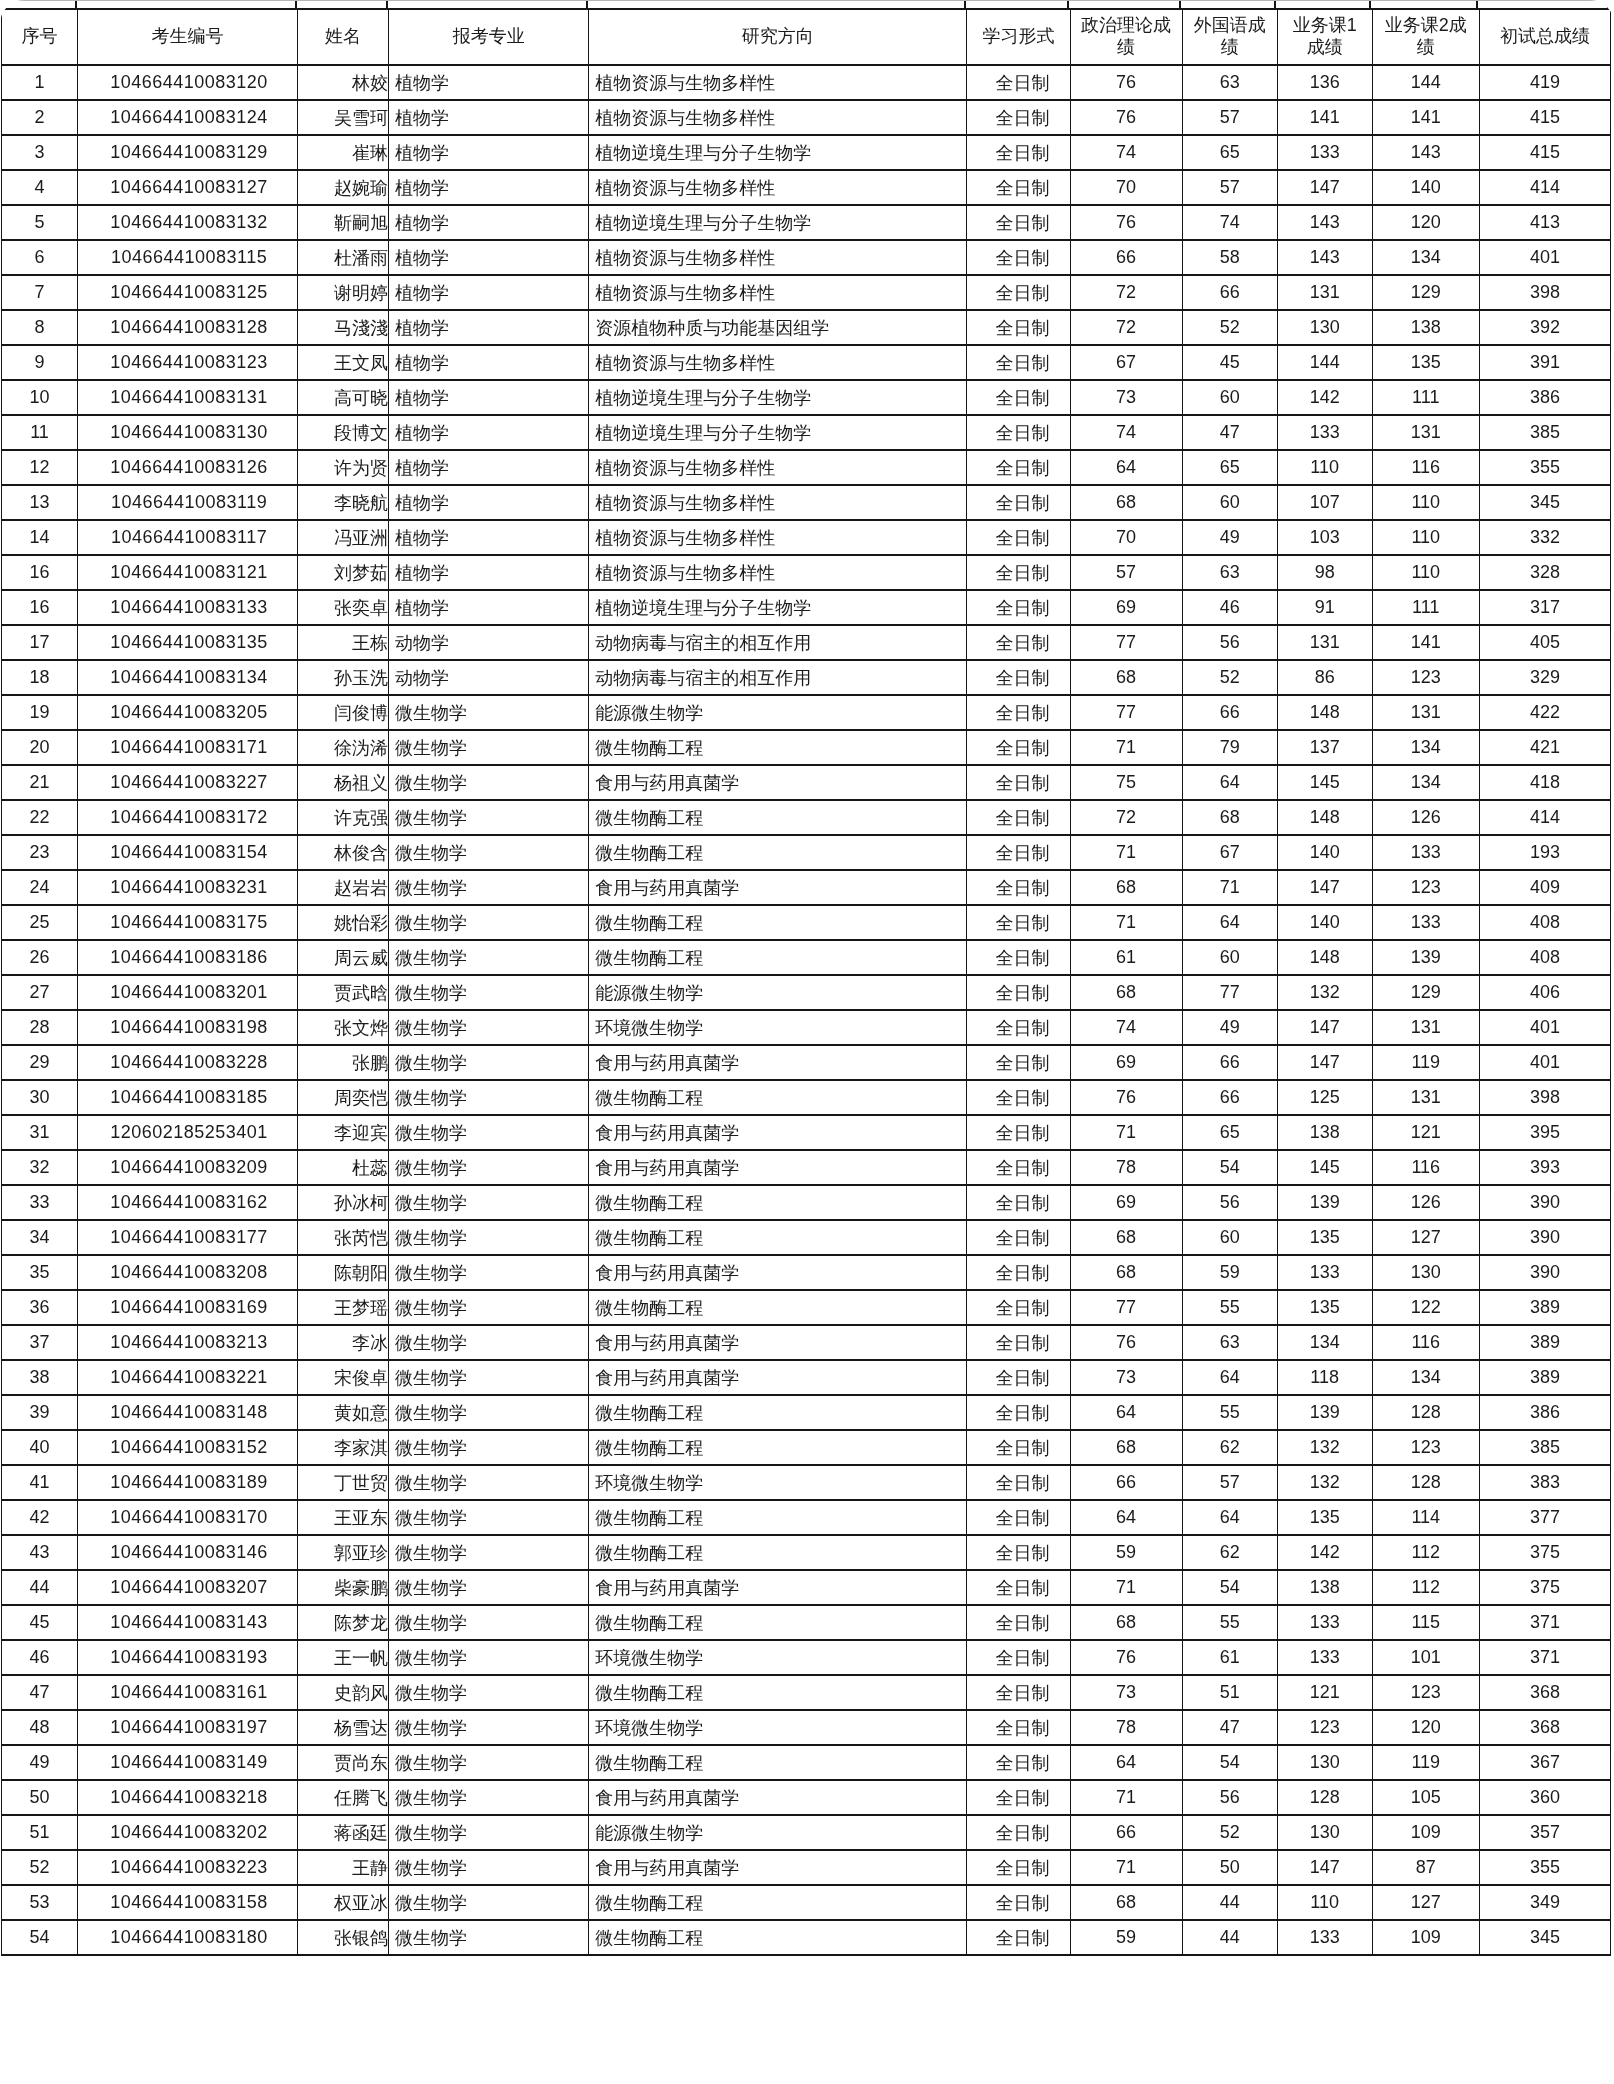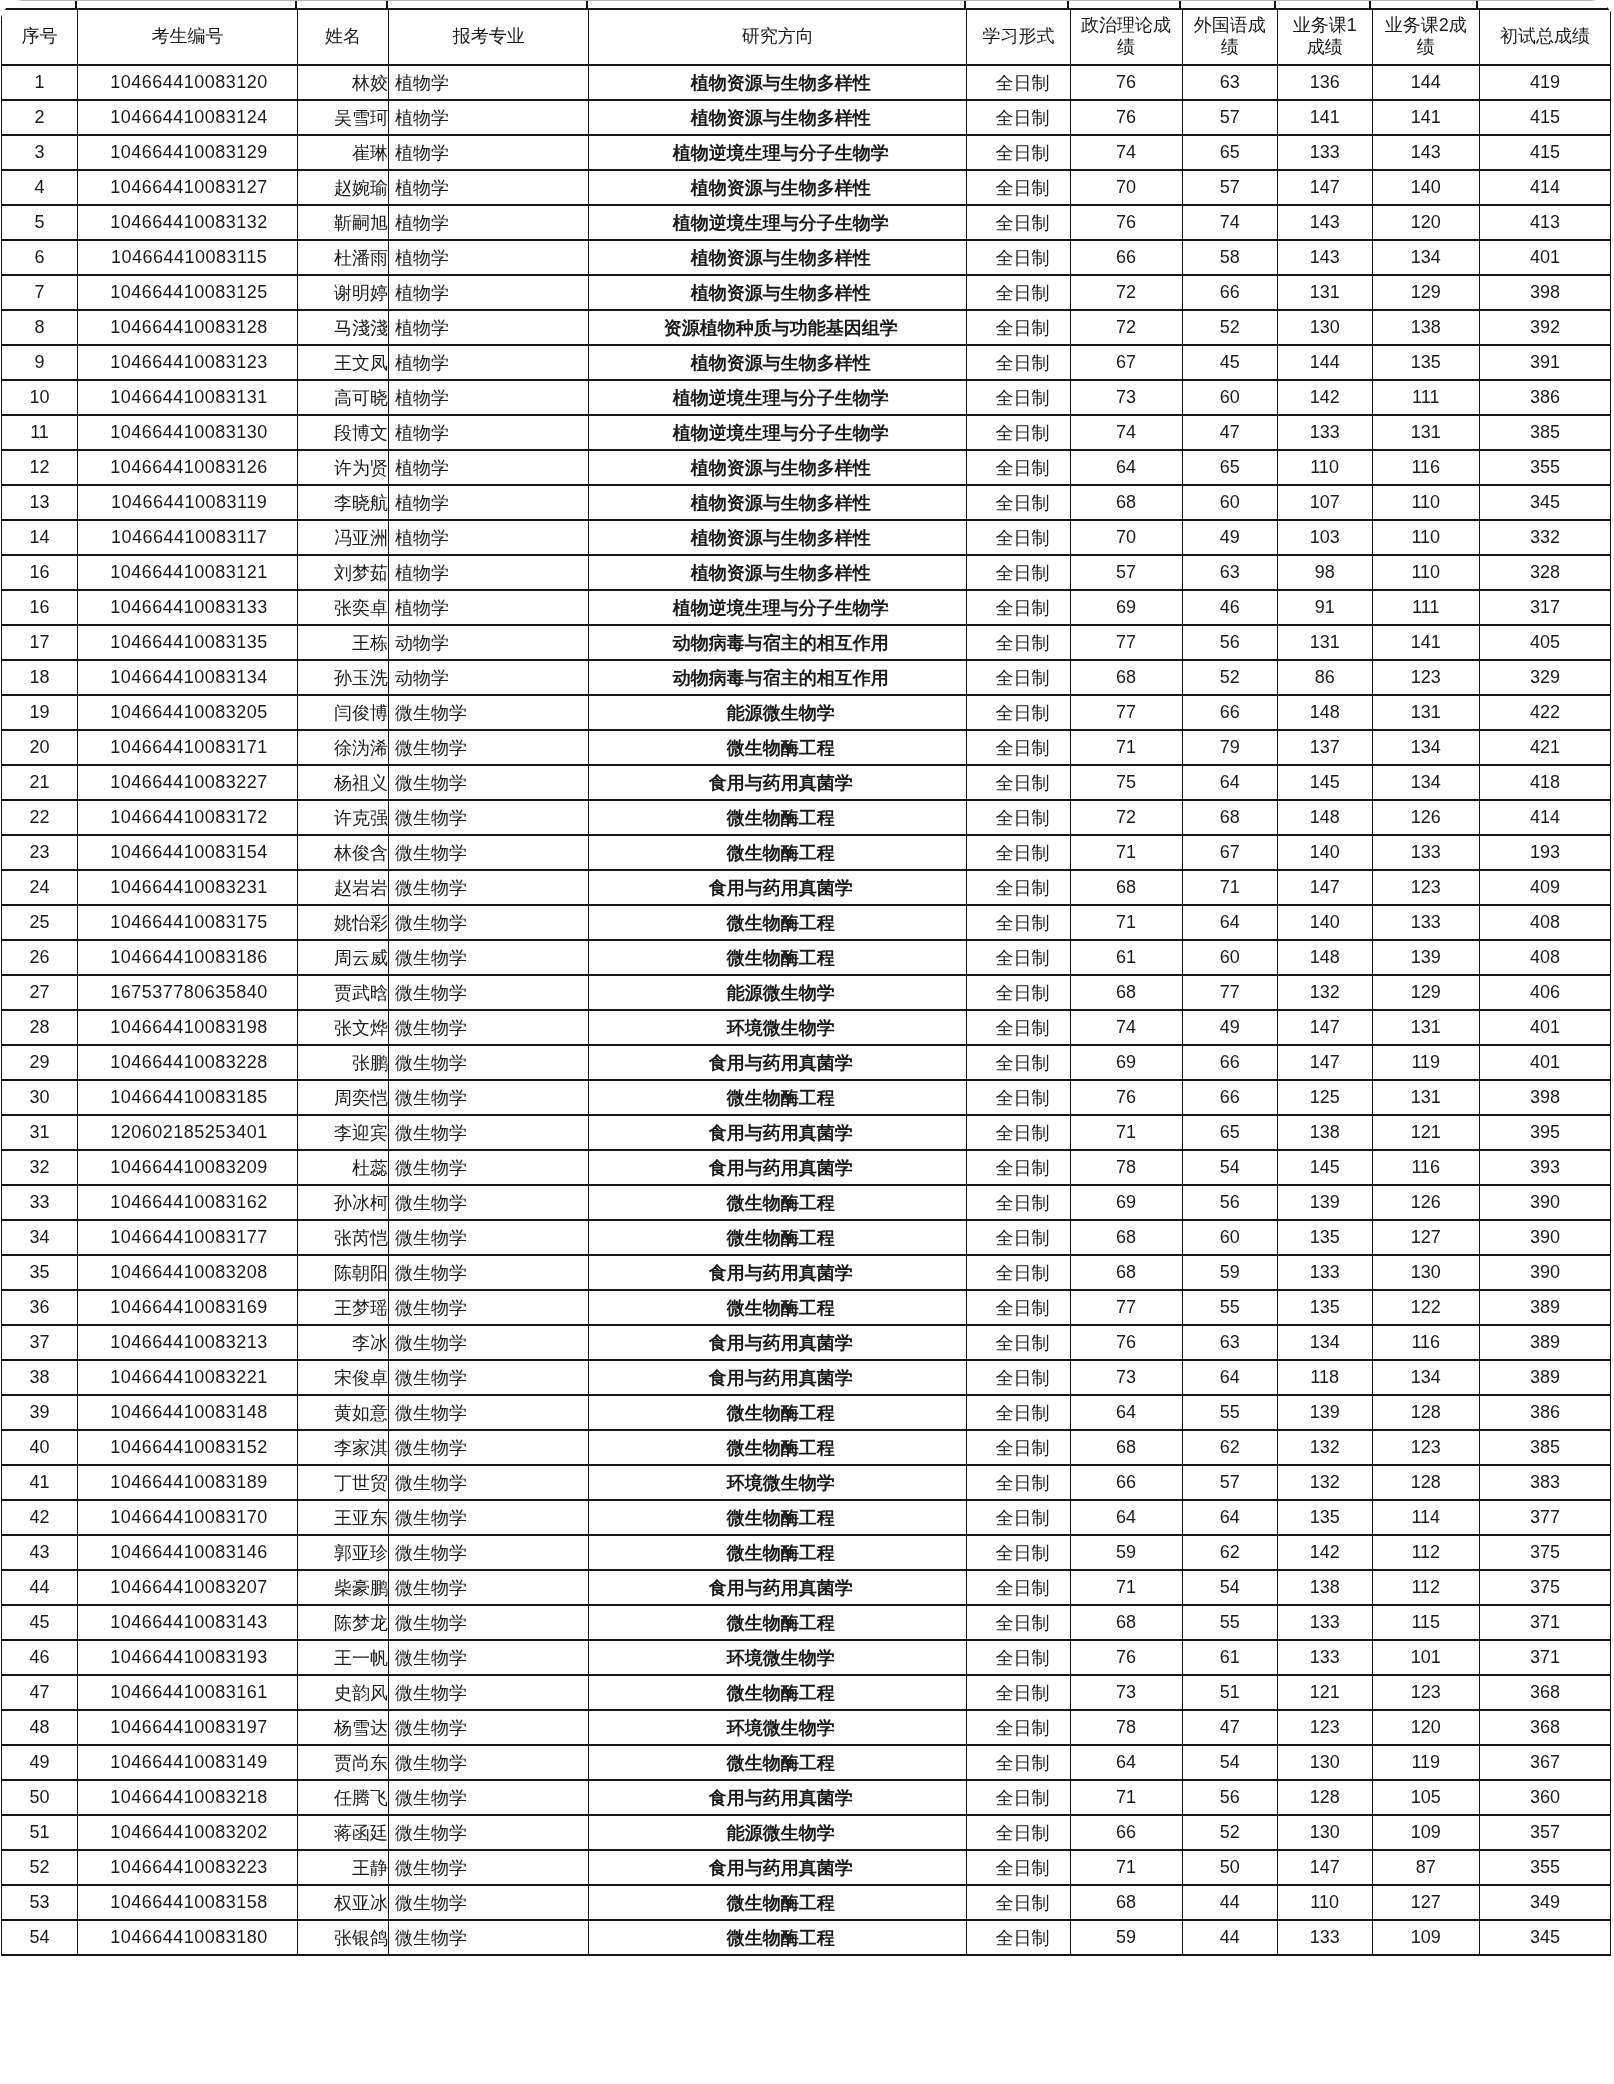--- a/index.html
+++ b/index.html
@@ -69,21 +69,21 @@
   td.c-no{text-align:center;font-size:18px;}
   td.c-id{
     text-align:center;
     padding-left:3px;
     font-size:20px;
     letter-spacing:0.5px;
     white-space:nowrap;
   }
   td.c-name{text-align:right;padding-left:6px;font-size:18.5px;}
   td.c-major{text-align:left;padding-left:6px;font-size:18.5px;}
-  td.c-dir{text-align:center;padding-left:6px;font-size:18.5px;font-weight:bold;}
+  td.c-dir{text-align:left;padding-left:6px;font-size:18.5px;}
   td.c-form{text-align:center;padding-left:8px;font-size:18.5px;}
   td.c-score{text-align:center;font-size:19px;}
 </style>
 </head>
 <body>
 
 <div class="page">
 
   <div class="crop-strip">
     <div class="tick" style="width:4.72%"></div>
@@ -488,21 +488,21 @@
     <td class="c-form">全日制</td>
     <td class="c-score">61</td>
     <td class="c-score">60</td>
     <td class="c-score">148</td>
     <td class="c-score">139</td>
     <td class="c-score">408</td>
   </tr>
 
   <tr>
     <td class="c-no">27</td>
-    <td class="c-id">167537780635840</td>
+    <td class="c-id">104664410083201</td>
     <td class="c-name">贾武晗</td>
     <td class="c-major">微生物学</td>
     <td class="c-dir">能源微生物学</td>
     <td class="c-form">全日制</td>
     <td class="c-score">68</td>
     <td class="c-score">77</td>
     <td class="c-score">132</td>
     <td class="c-score">129</td>
     <td class="c-score">406</td>
   </tr>

